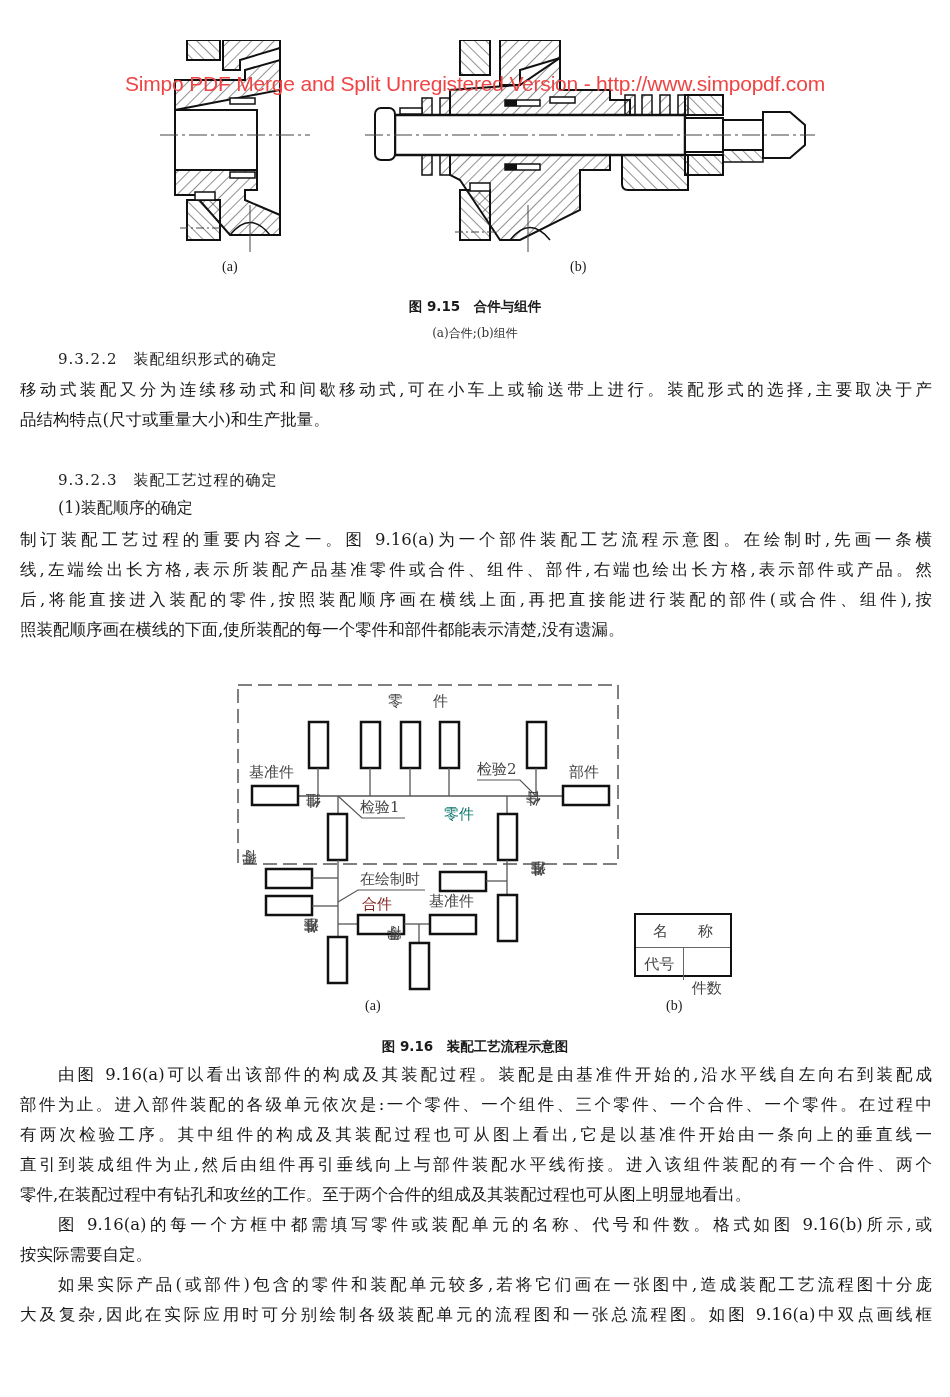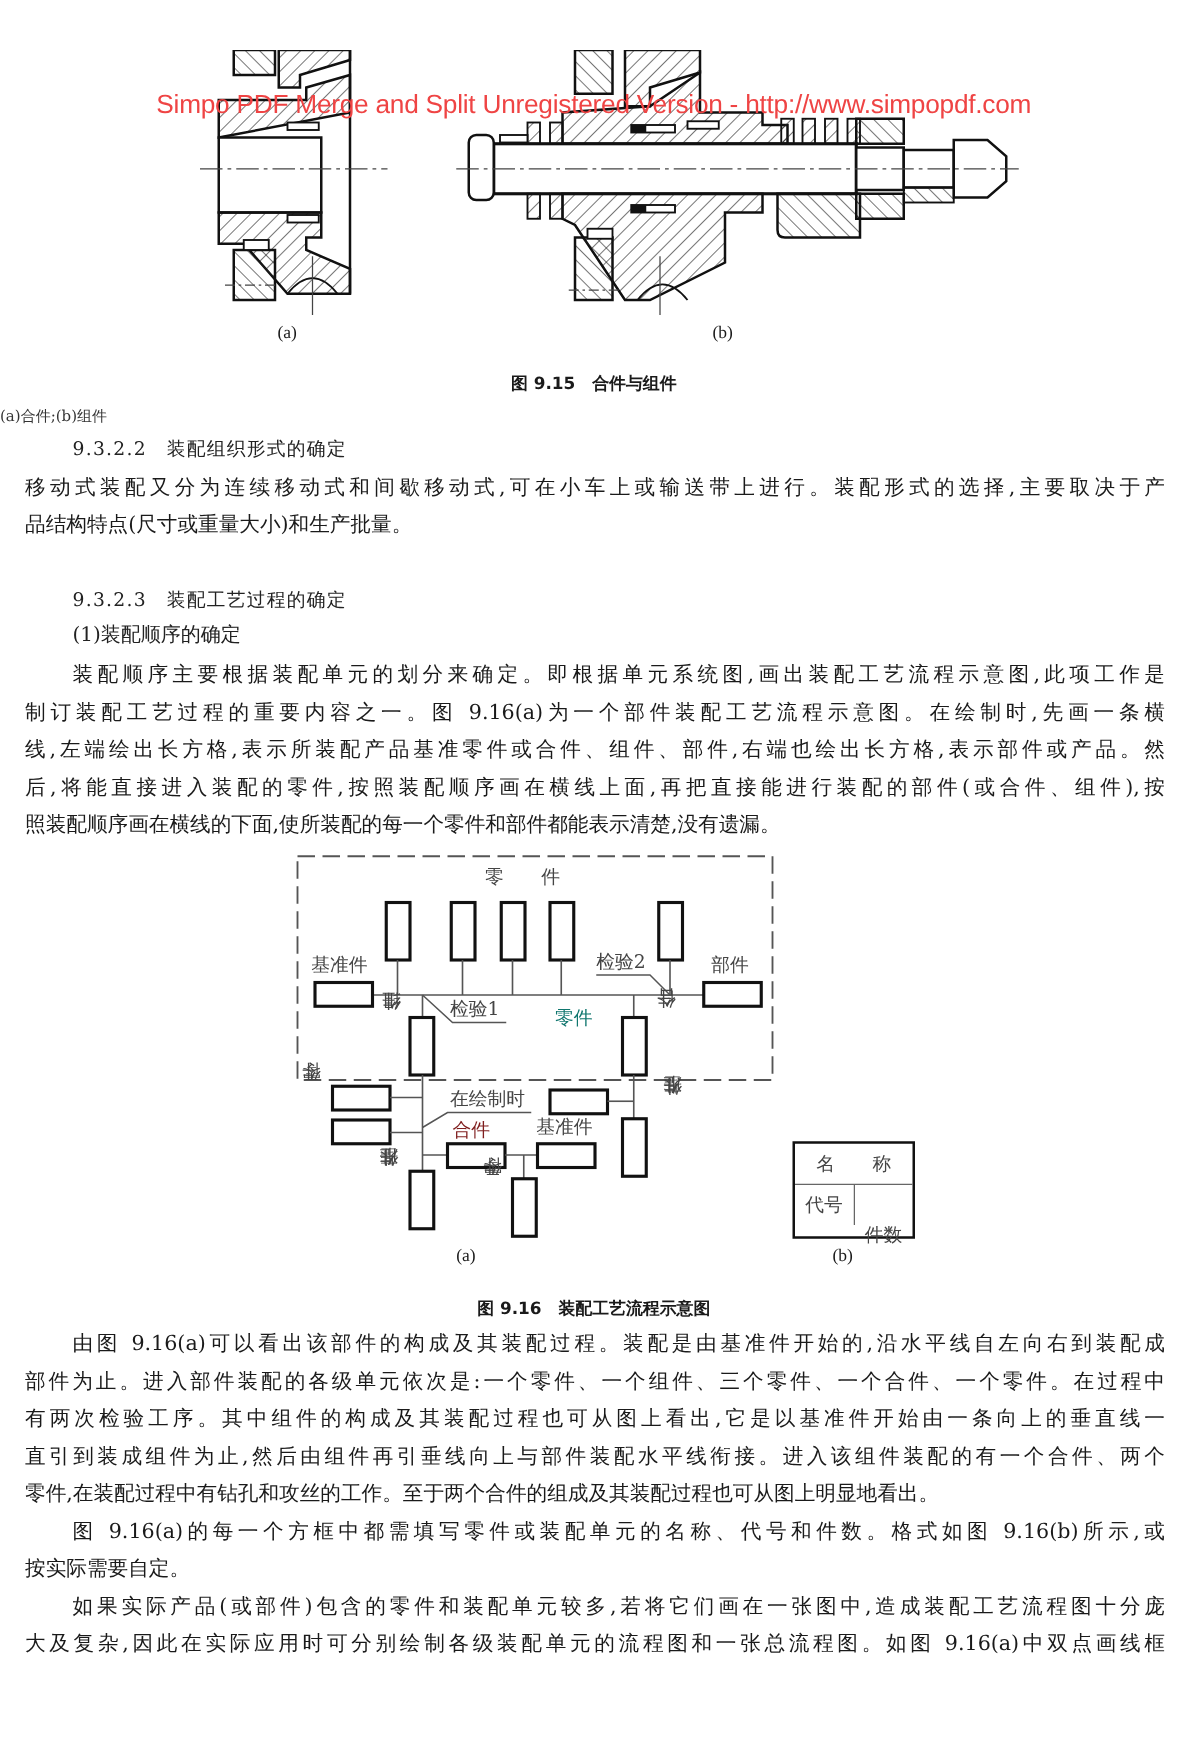--- a/index.html
+++ b/index.html
@@ -4,21 +4,21 @@
 <style>
   html, body { margin:0; padding:0; background:#ffffff; }
   body { width:950px; height:1397px; position:relative; overflow:hidden;
          font-family:"DejaVu Serif","Liberation Serif",serif; color:#1a1a1a; }
   .abs { position:absolute; }
   .watermark { position:absolute; left:0; top:72px; width:950px; text-align:center;
                font-family:"Liberation Sans","DejaVu Sans",sans-serif; font-size:21px;
                color:#ef4444; white-space:nowrap; z-index:10; letter-spacing:-0.2px; }
   .caption { position:absolute; left:0; width:950px; text-align:center; font-size:13.5px;
              font-weight:bold; font-family:"DejaVu Sans","Liberation Sans",sans-serif; }
-  .subcaption { position:absolute; left:0; width:950px; font-size:12px; color:#333; }
+  .subcaption { position:absolute; left:0; width:950px; text-align:center; font-size:12px; color:#333; }
   .heading { position:absolute; left:58px; font-size:15px; letter-spacing:1px; color:#222; }
   .para { position:absolute; left:20px; width:912px; font-size:16.5px; line-height:30px;
           text-align:justify; text-indent:38px; color:#1a1a1a; }
   .para-line { display:block; text-align:justify; text-align-last:justify; white-space:nowrap; }
   .para-line.last { text-align-last:left; }
   .fig-label { position:absolute; font-size:14px; font-family:"Liberation Serif","DejaVu Serif",serif; }
 </style>
 </head>
 <body>
 
@@ -109,21 +109,20 @@
 
 <div class="heading" style="top:350px;">9.3.2.2　装配组织形式的确定</div>
 <div class="para" style="top:375px;text-indent:0;">
   <span class="para-line">移动式装配又分为连续移动式和间歇移动式,可在小车上或输送带上进行。装配形式的选择,主要取决于产</span>
   <span class="para-line last">品结构特点(尺寸或重量大小)和生产批量。</span>
 </div>
 
 <div class="heading" style="top:471px;">9.3.2.3　装配工艺过程的确定</div>
 <div class="heading" style="top:498px;font-size:16px;letter-spacing:0;">(1)装配顺序的确定</div>
 <div class="para" style="top:525px;text-indent:0;">
-  <span class="para-line" style="padding-left:38px;">装配顺序主要根据装配单元的划分来确定。即根据单元系统图,画出装配工艺流程示意图,此项工作是</span>
   <span class="para-line">制订装配工艺过程的重要内容之一。图 9.16(a)为一个部件装配工艺流程示意图。在绘制时,先画一条横</span>
   <span class="para-line">线,左端绘出长方格,表示所装配产品基准零件或合件、组件、部件,右端也绘出长方格,表示部件或产品。然</span>
   <span class="para-line">后,将能直接进入装配的零件,按照装配顺序画在横线上面,再把直接能进行装配的部件(或合件、组件),按</span>
   <span class="para-line last">照装配顺序画在横线的下面,使所装配的每一个零件和部件都能表示清楚,没有遗漏。</span>
 </div>
 
 <svg class="abs" style="left:230px;top:680px;" width="400" height="345" viewBox="0 0 400 345">
 
   <path d="M8 5 L388 5 L388 184 L8 184 Z" fill="none" stroke="#555" stroke-width="1.5" stroke-dasharray="14,6"></path>
 
@@ -187,21 +186,21 @@
 <div class="abs" style="left:444px;top:805px;font-size:15px;color:#0f766e;">零件</div>
 <div class="abs" style="left:360px;top:870px;font-size:15px;color:#444;">在绘制时</div>
 <div class="abs" style="left:240px;top:876px;font-size:15px;color:#444;writing-mode:vertical-rl;transform:rotate(180deg);">零件</div>
 <div class="abs" style="left:362px;top:895px;font-size:15px;color:#7f1d1d;">合件</div>
 <div class="abs" style="left:429px;top:892px;font-size:15px;color:#444;">基准件</div>
 <div class="abs" style="left:529px;top:888px;font-size:15px;color:#444;writing-mode:vertical-rl;transform:rotate(180deg);">基准件</div>
 <div class="abs" style="left:302px;top:945px;font-size:15px;color:#444;writing-mode:vertical-rl;transform:rotate(180deg);">基准件</div>
 <div class="abs" style="left:385px;top:952px;font-size:15px;color:#444;writing-mode:vertical-rl;transform:rotate(180deg);">零件</div>
 <div class="fig-label" style="left:365px;top:998px;">(a)</div>
 
-<div class="abs" style="left:634px;top:913px;width:98px;height:78px;border:2.5px solid #111;box-sizing:border-box;font-size:15px;color:#444;">
+<div class="abs" style="left:634px;top:913px;width:98px;height:64px;border:2.5px solid #111;box-sizing:border-box;font-size:15px;color:#444;">
   <div style="height:32px;line-height:32px;text-align:center;border-bottom:1.5px solid #666;">名　　称</div>
   <div style="display:flex;height:32px;line-height:32px;">
     <div style="flex:1;text-align:center;border-right:1.5px solid #666;">代号</div>
     <div style="flex:1;text-align:center;margin-top:24px;">件数</div>
   </div>
 </div>
 <div class="fig-label" style="left:666px;top:998px;">(b)</div>
 
 <div class="caption" style="top:1038px;">图 9.16　装配工艺流程示意图</div>
 

